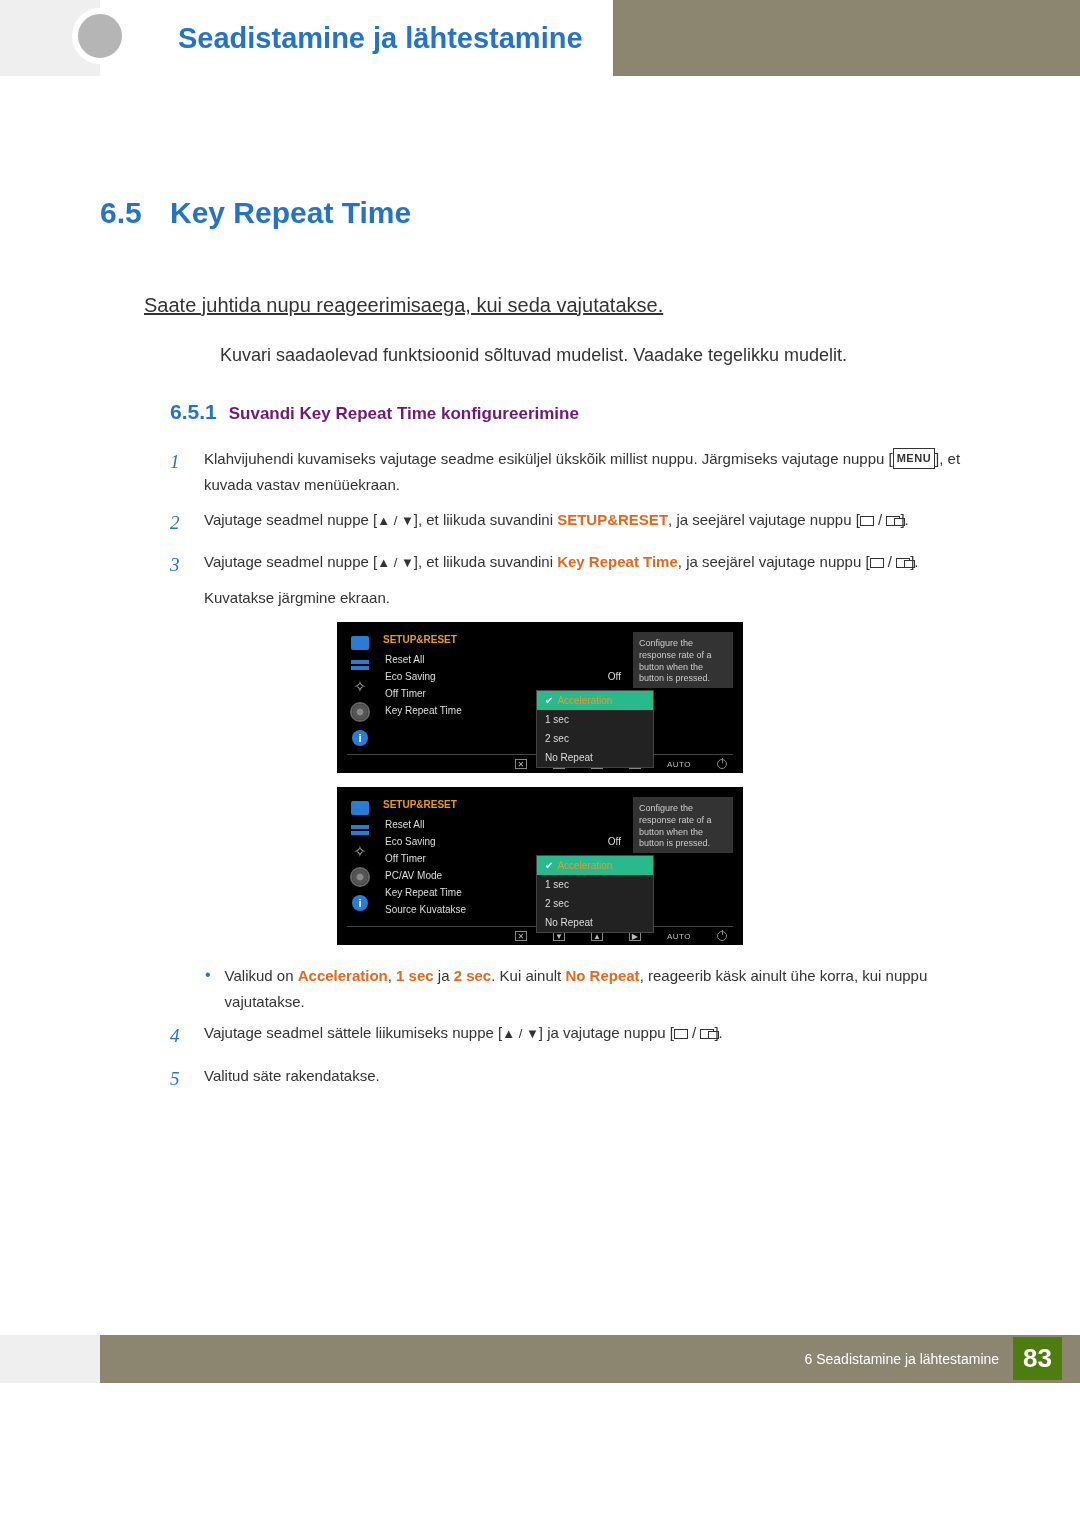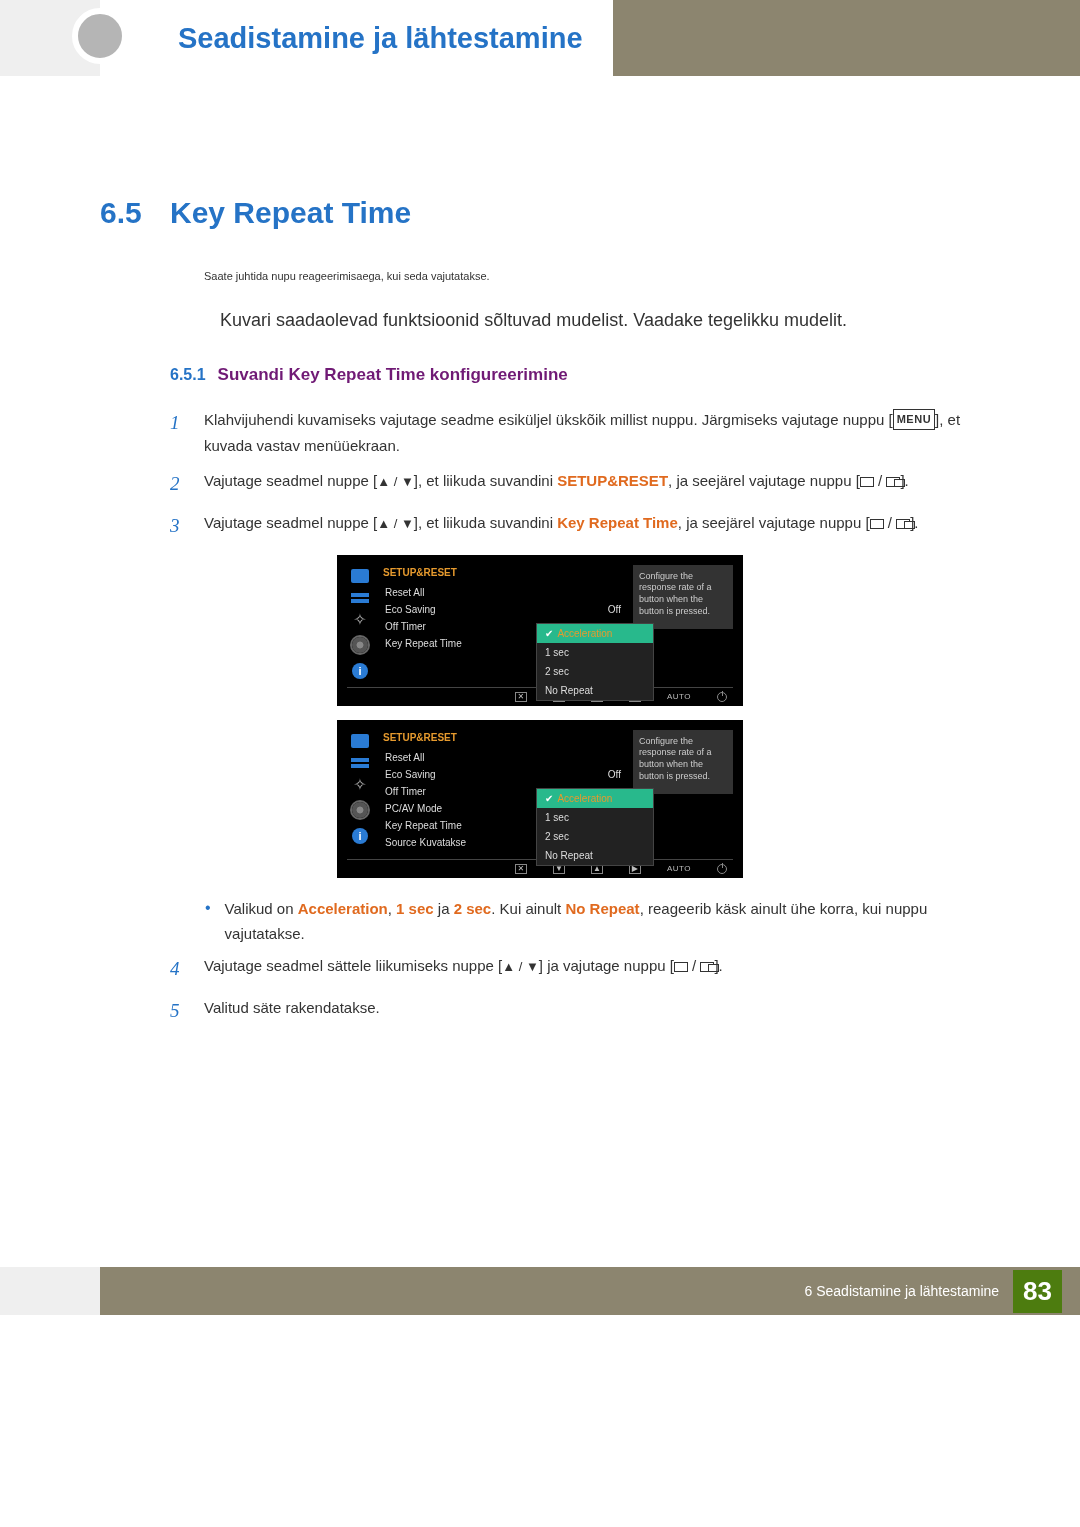--- a/index.html
+++ b/index.html
@@ -30,51 +30,52 @@
     padding-left:48px;
   }
 
   .content {
     padding: 0 100px 0 100px;
   }
   .sec-heading {
     display:flex;
     align-items:center;
     margin-top: 120px;
-    margin-bottom: 40px;
+    margin-bottom: 64px;
   }
   .sec-num {
     font-size: 30px;
     color:#2573c6;
     font-weight: bold;
     width: 70px;
   }
   .sec-title {
     font-size: 30px;
     color:#2573c6;
     font-weight: bold;
   }
   .intro {
-    margin-left: 104px;
-    font-size: 11px;
+    margin-left: 44px;
+    font-size: 20px;
     margin-bottom: 28px;
+    text-decoration: underline;
   }
   .note {
     margin-left: 120px;
     font-size: 18px;
     margin-bottom: 34px;
   }
   .subsec {
     margin-left: 70px;
     display:flex;
     align-items:baseline;
     gap: 12px;
     margin-bottom: 22px;
   }
-  .subsec-num { font-size:16px; color:#2573c6; font-weight:bold;}
+  .subsec-num { font-size:21px; color:#2573c6; font-weight:bold;}
   .subsec-title { font-size:17px; color:#701a75; font-weight:bold;}
   .step {
     margin-left: 70px;
     display:flex;
     gap: 18px;
     font-size: 15px;
     line-height: 1.7;
     margin-bottom: 10px;
   }
   .step-num {
@@ -198,21 +199,21 @@
   .osd-drop-item.sel::before{
     content:"✔"; color:#fff; font-size:10px;
   }
   .osd-rightbox {
     width:100px;
     background:#333;
     color:#ccc;
     font-size:9px;
     padding:6px;
     line-height:1.3;
-    height:64px;
+    height:56px;
   }
   .osd-bottom {
     border-top:1px solid #444;
     margin-top:8px;
     padding-top:4px;
     display:flex;
     justify-content:flex-end;
     gap:26px;
     color:#bbb;
     font-size:10px;
@@ -290,20 +291,21 @@
     <div class="step-num">2</div>
     <div class="step-body">
       <span>Vajutage seadmel nuppe [</span><span class="arrow">▲ / ▼</span><span>], et liikuda suvandini </span><span class="hl-orange">SETUP&amp;RESET</span><span>, ja seejärel vajutage nuppu [</span><span class="rect-icon"></span> / <span class="rect-icon b"></span><span>].</span>
     </div>
   </div>
 
   <div class="step">
     <div class="step-num">3</div>
     <div class="step-body">
       <span>Vajutage seadmel nuppe [</span><span class="arrow">▲ / ▼</span><span>], et liikuda suvandini </span><span class="hl-orange">Key Repeat Time</span><span>, ja seejärel vajutage nuppu [</span><span class="rect-icon"></span> / <span class="rect-icon b"></span><span>].</span>
+      <div style="margin-top:10px">Kuvatakse järgmine ekraan.</div>
     </div>
   </div>
 
   <div class="osd-wrap">
     <div class="osd">
       <div class="osd-inner">
         <div class="osd-sidebar">
           <div class="side-ic monitor"></div>
           <div class="side-ic list"></div>
           <div class="side-ic arrows">✧</div>

